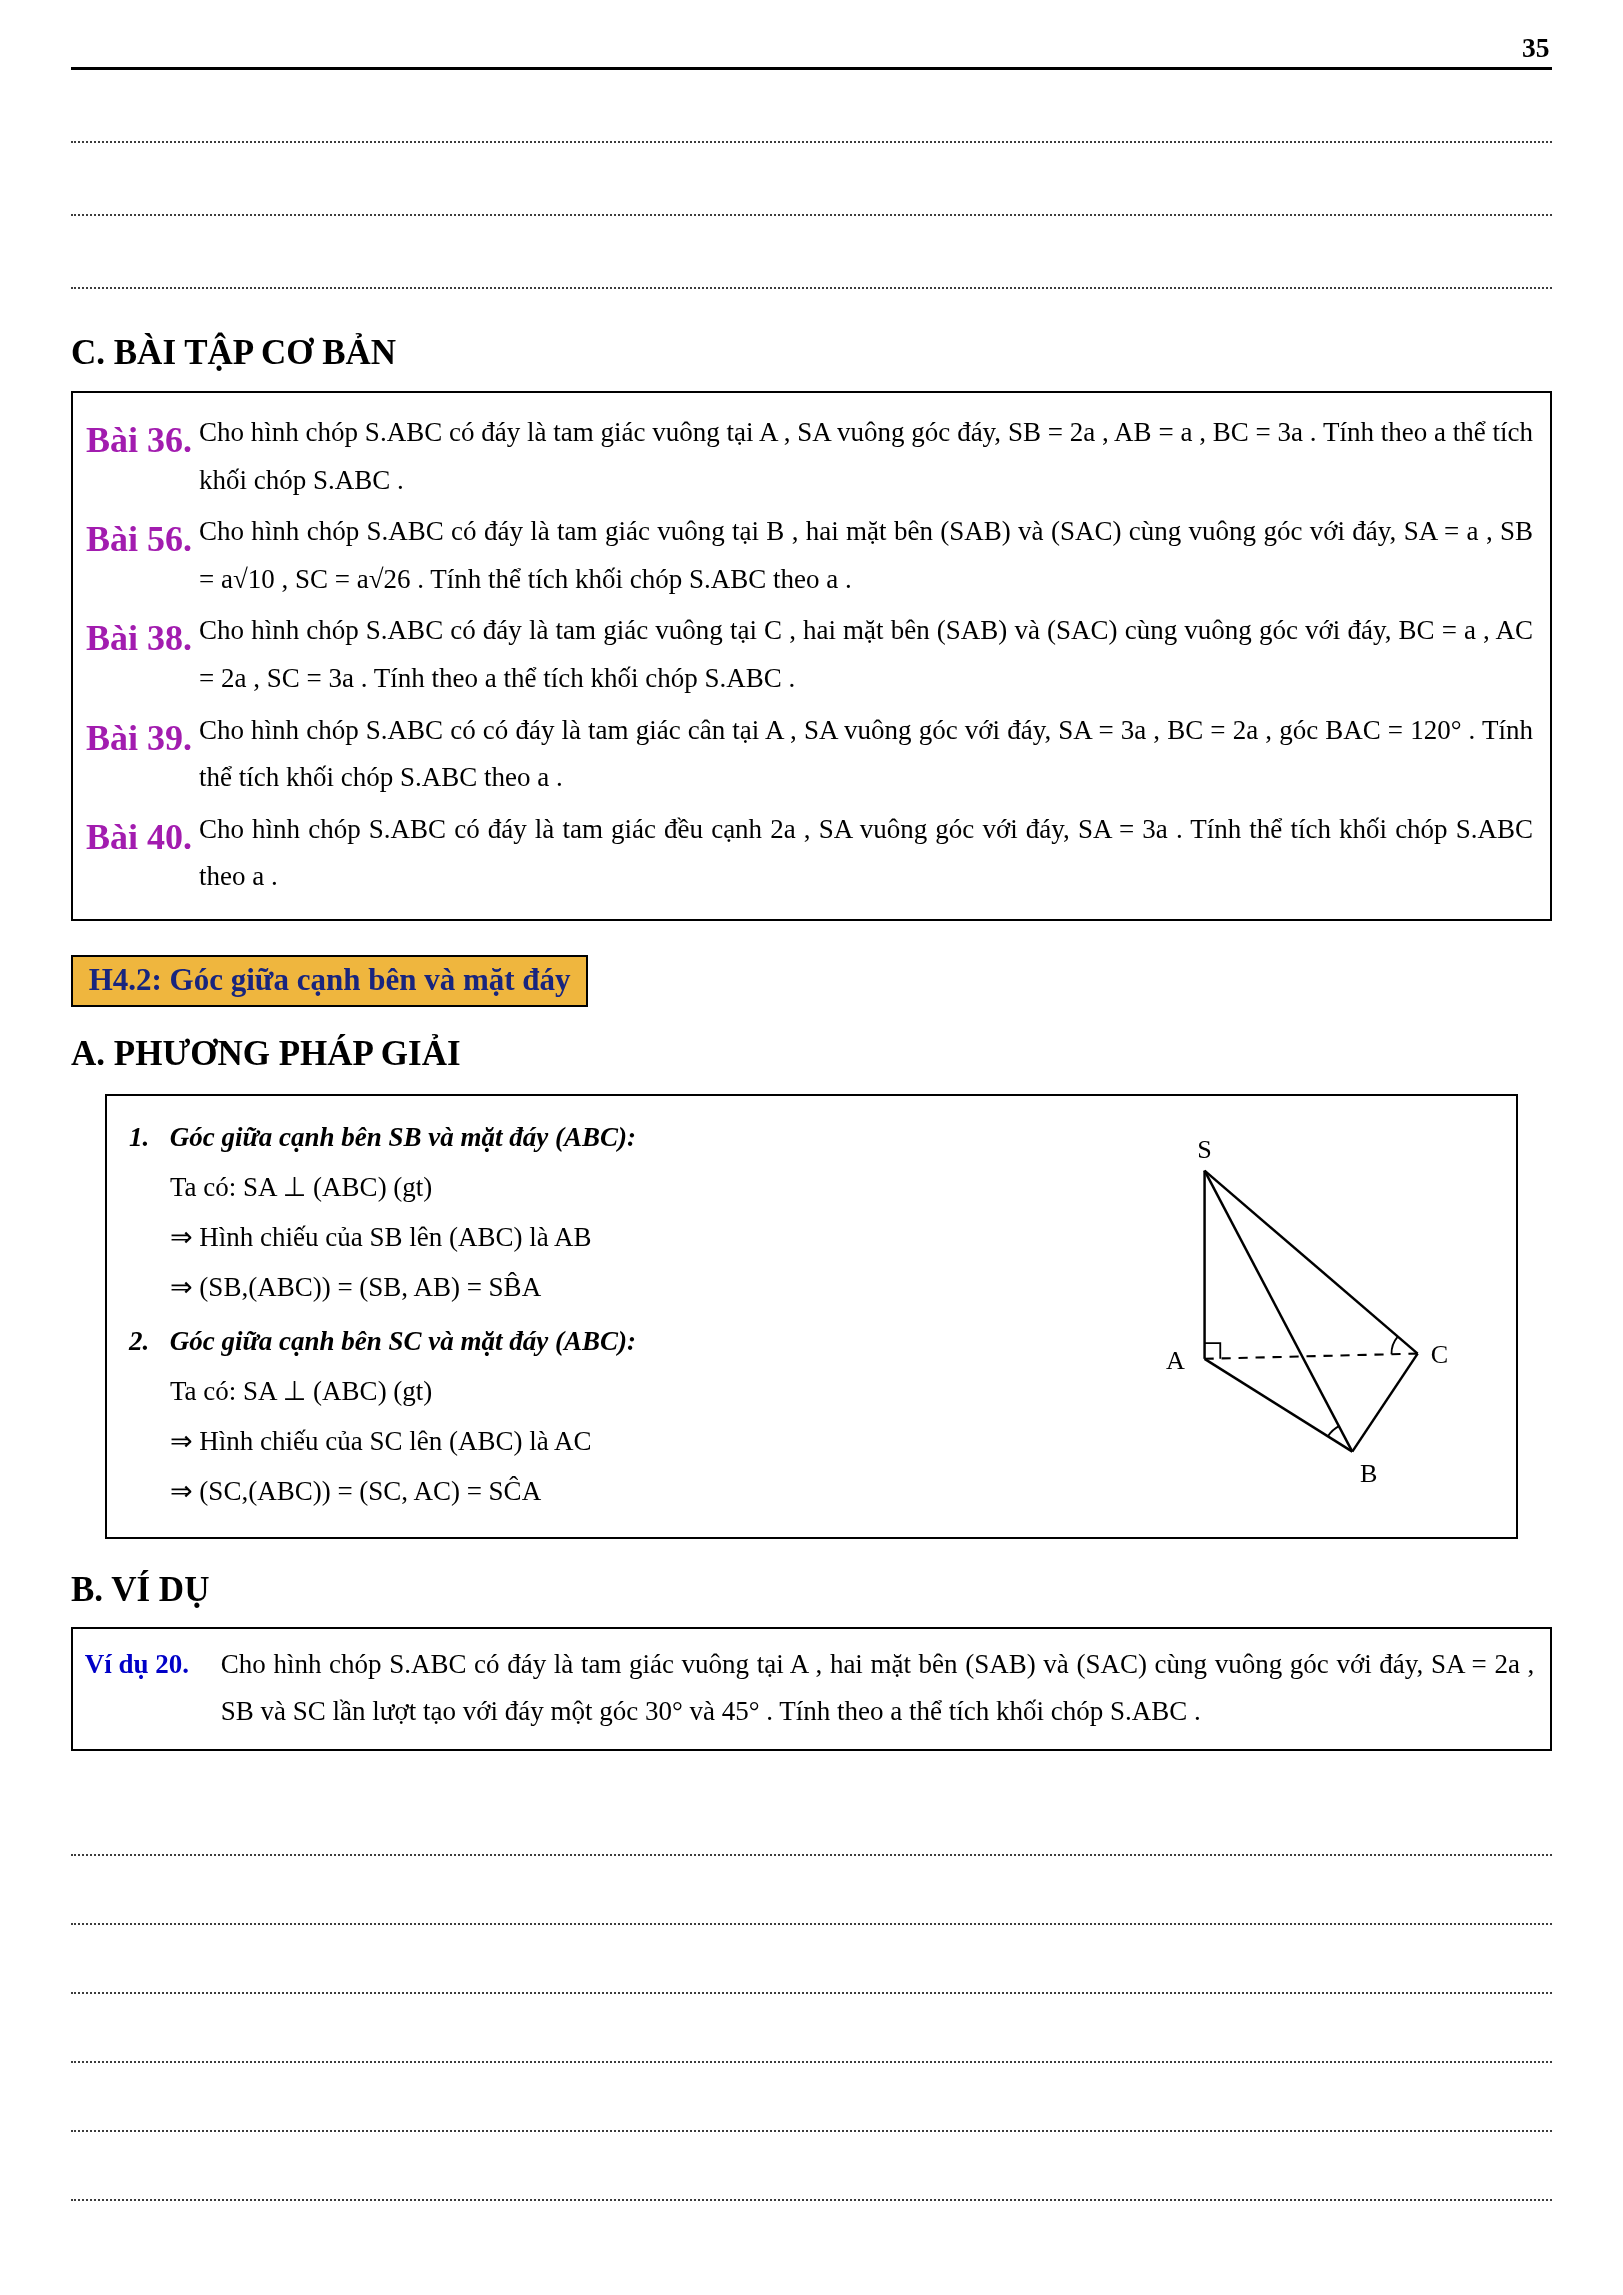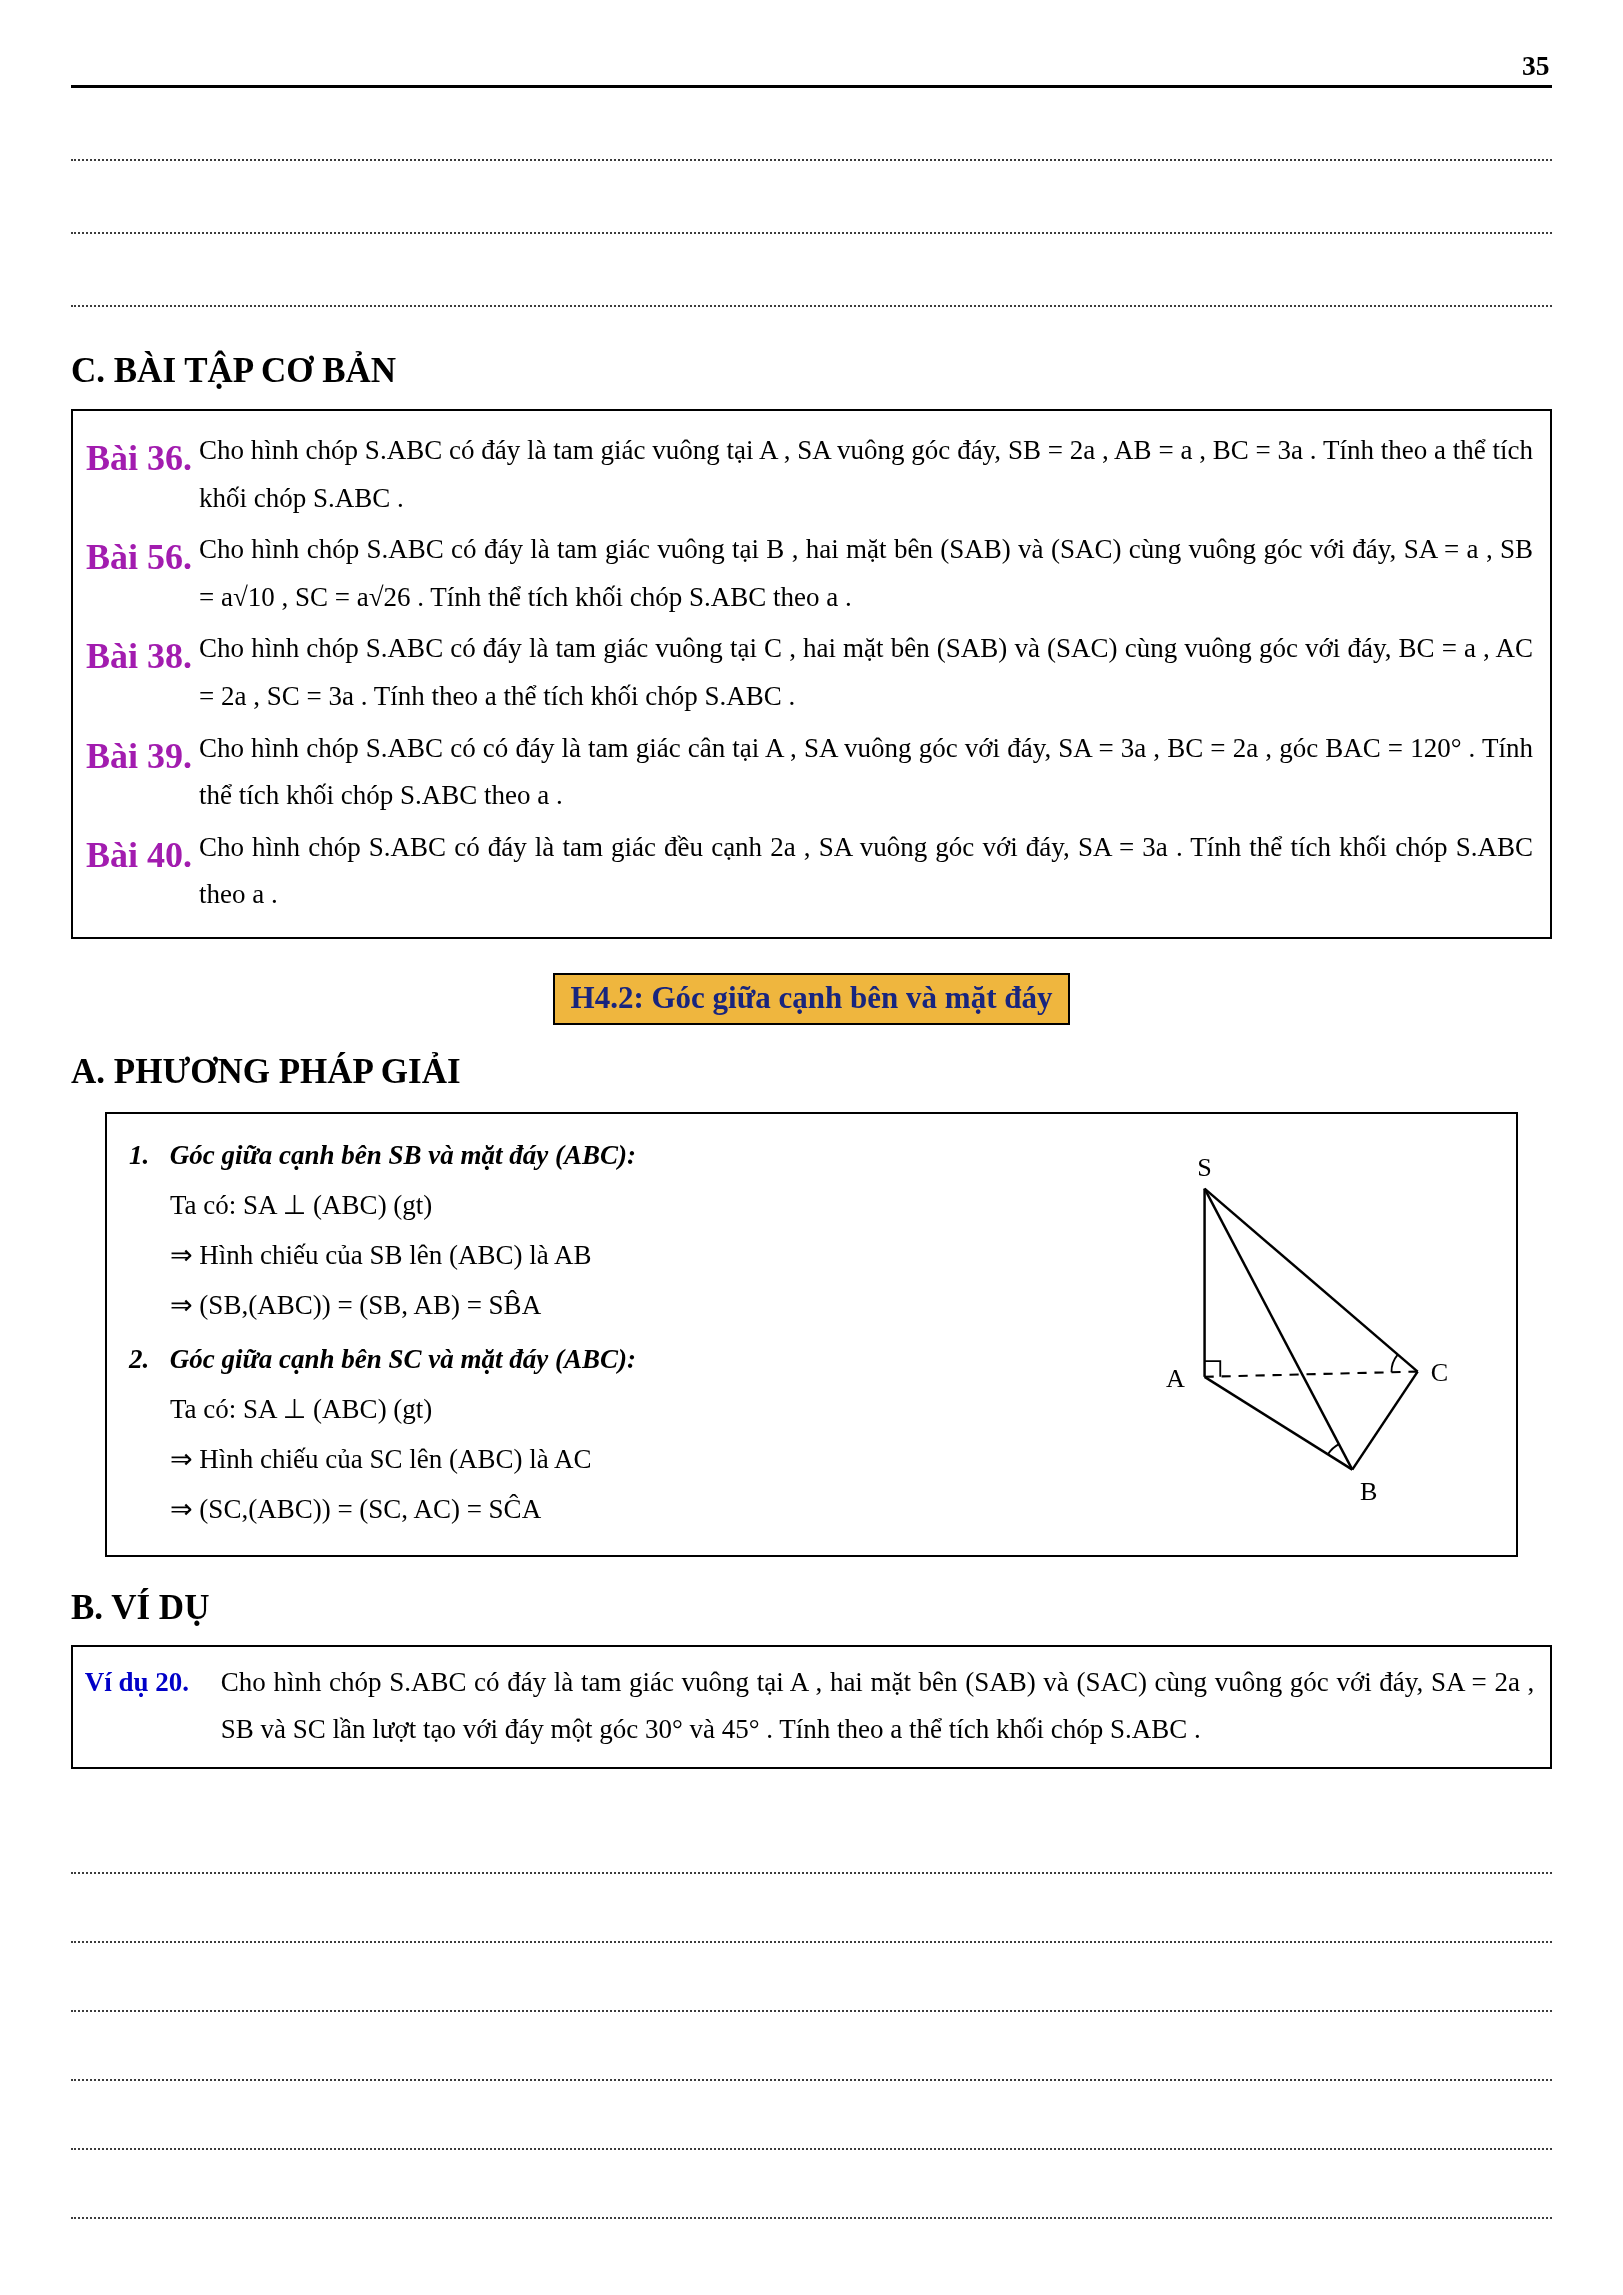--- a/index.html
+++ b/index.html
@@ -3,21 +3,21 @@
 <meta charset="utf-8">
 <title>Trang 35</title>
 <style>
   html, body { margin:0; padding:0; background:#e8e8e8; }
   .page {
     position:relative;
     width:1623px; height:2295px;
     margin:0 auto;
     background:#ffffff;
     box-sizing:border-box;
-    padding:49px 71px 26px 71px;
+    padding:31px 71px 26px 71px;
     overflow:hidden;
     font-family:"Liberation Serif", serif;
     color:#000;
   }
 
   
   .page-number { text-align:right; font-weight:bold; font-size:27.5px; line-height:1.2; padding-right:2.6px; }
   .top-rule { border-bottom:3.3px solid #000; margin-top:2.6px; }
 
   
@@ -31,21 +31,21 @@
   .section-title.a { margin:27.5px 0 19.6px 0; }
   .section-title.b { margin:31px 0 17px 0; }
 
   
   .exercise-box { border:2px solid #000; padding:11.8px 17px 14.4px 13px; }
   .exercise { display:flex; margin:4.6px 0; }
   .ex-label { flex:0 0 113px; color:#a21caf; font-weight:bold; font-size:36px; line-height:1.75; }
   .ex-text  { flex:1; font-size:27px; line-height:1.75; text-align:justify; }
 
   
-  .badge-row { text-align:center; margin:34px 0 6.5px 0; }
+  .badge-row { margin:34px 0 6.5px 0; }
   .badge {
     display:inline-block;
     background:#EFB63E;
     color:#18257E;
     border:2px solid #000;
     font-weight:bold;
     font-size:31px;
     line-height:1.25;
     padding:3.9px 15.7px 5.2px 15.7px;
   }

